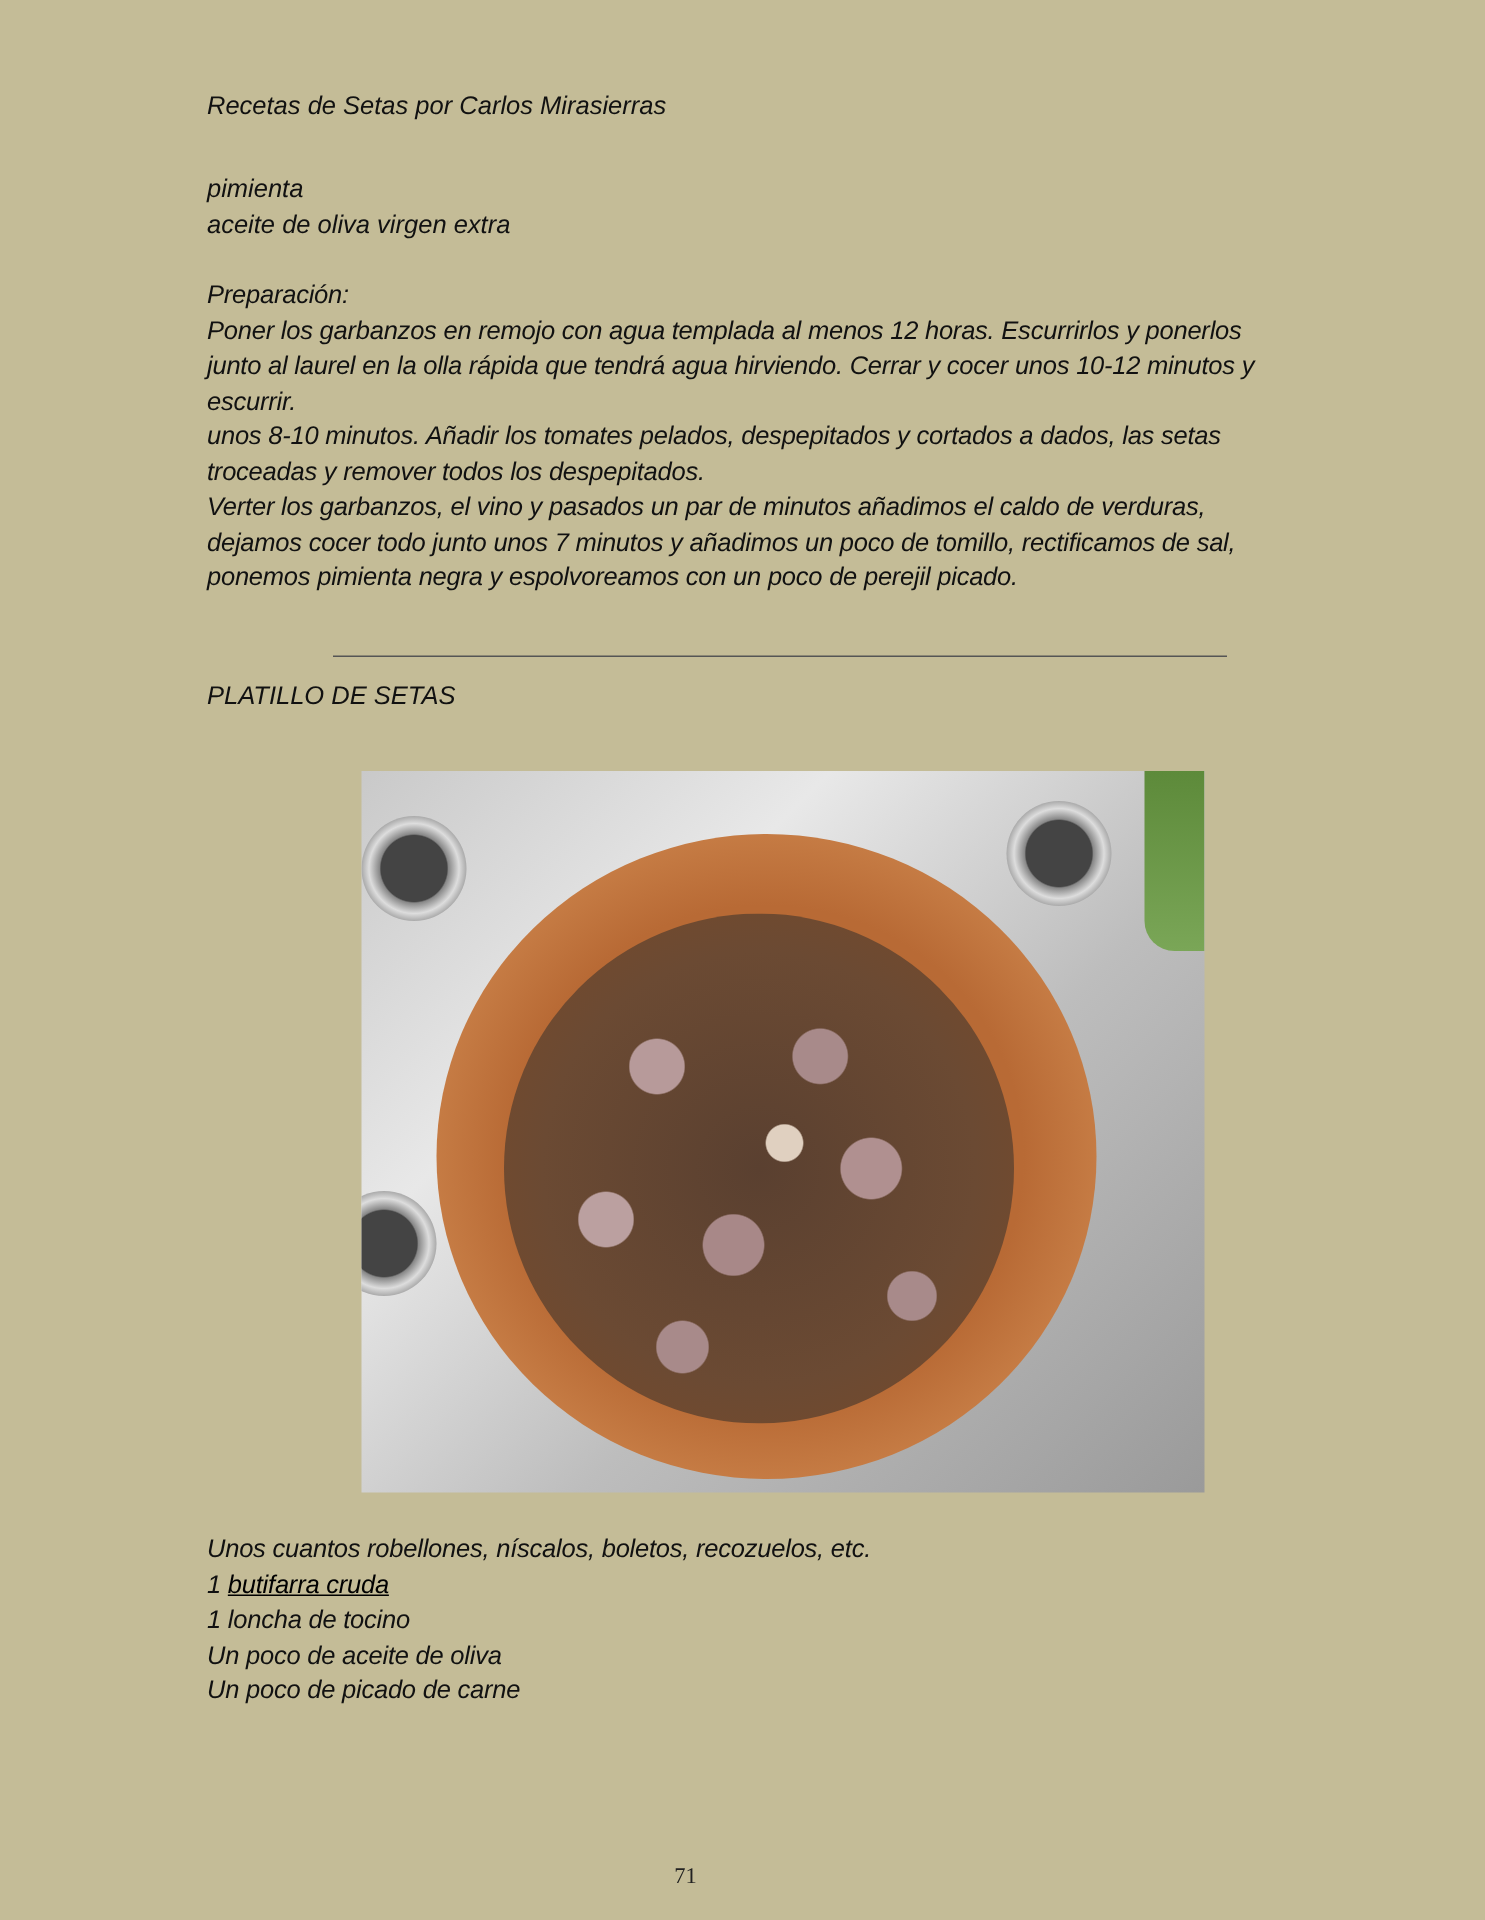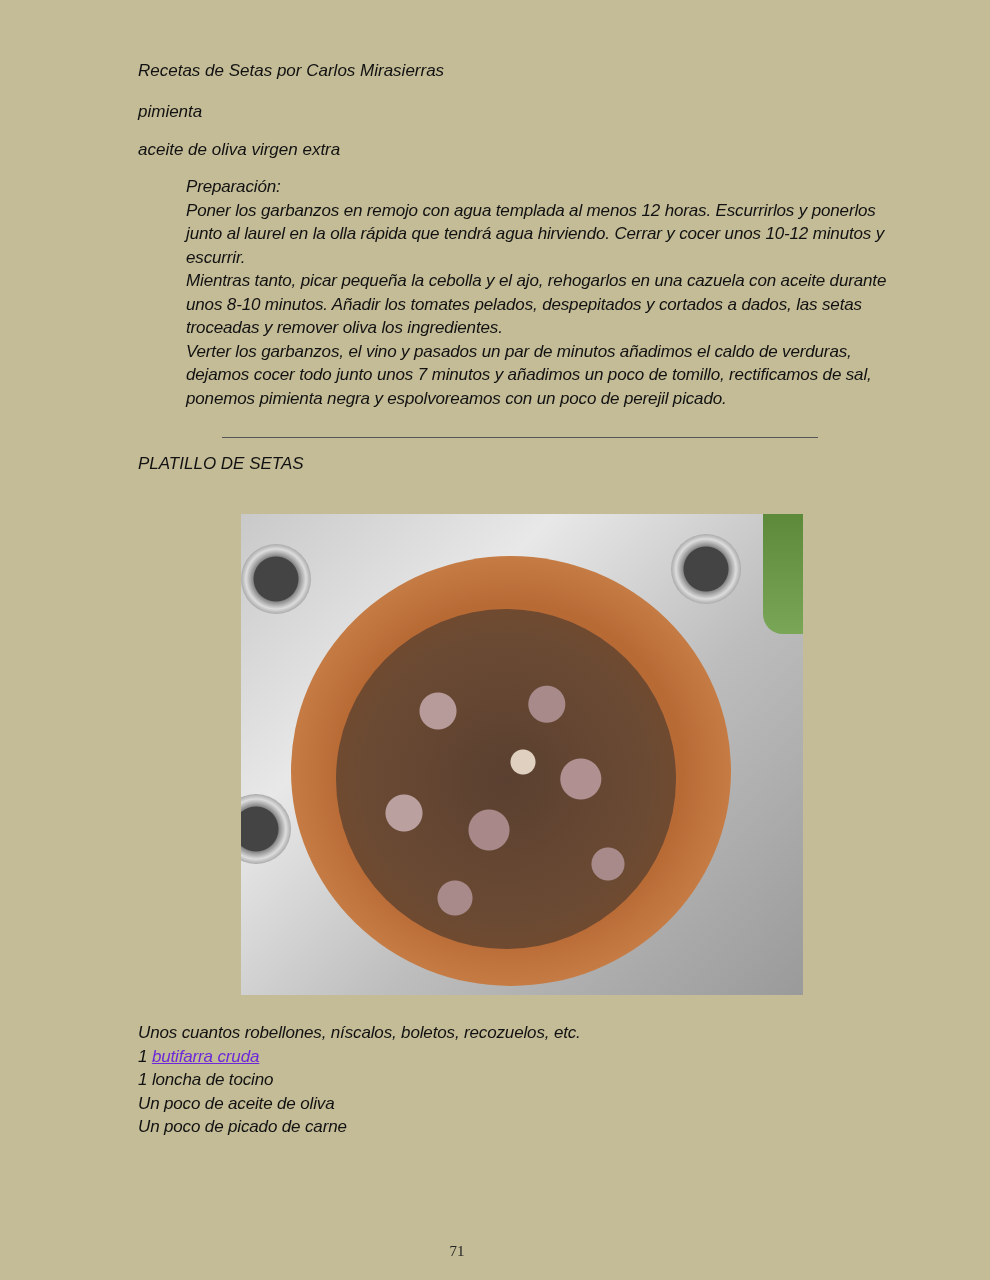--- a/index.html
+++ b/index.html
@@ -70,46 +70,45 @@
       position: absolute;
       width: 70px; height: 70px; border-radius: 50%;
       background: radial-gradient(circle, #444 0 22px, #888 23px, #ddd 30px, #aaa 35px);
     }
     .greens {
       position: absolute; right: 0; top: 0;
       width: 40px; height: 120px;
       background: linear-gradient(180deg, #5d8a3a, #7aa657);
       border-radius: 0 0 0 20px;
     }
-    .link { color: #6d28d9; text-decoration: underline; }
+    .link { color: #000000; text-decoration: underline; }
     .page-num {
       position: absolute;
       top: 1243px; left: 0; width: 914px;
       text-align: center;
       font-family: "Liberation Serif", serif;
       font-size: 15px;
       color: #222;
     }
   </style>
 </head>
 <body>
 
 <div class="line header-title">Recetas de Setas por Carlos Mirasierras</div>
 
-<div class="line" style="top:100px;"> pimienta</div>
+<div class="line" style="top:114px;"> pimienta</div>
 <div class="line" style="top:138px;"> aceite de oliva virgen extra</div>
 
-<div class="para" style="top:175px;margin-left:48px;">
+<div class="para" style="top:185px;">
   <p>Preparación:</p>
   <p>Poner los garbanzos en remojo con agua templada al menos 12 horas. Escurrirlos y ponerlos</p>
   <p>junto al laurel en la olla rápida que tendrá agua hirviendo. Cerrar y cocer unos 10-12 minutos y</p>
   <p>escurrir.</p>
-  <p>Mientras tanto,  picar pequeña la cebolla y el ajo, rehogarlos en una cazuela con aceite durante</p>
   <p>unos 8-10 minutos. Añadir los tomates pelados, despepitados y cortados a dados, las setas</p>
-  <p>troceadas y remover oliva los ingredientes.</p>
+  <p>troceadas y remover todos los despepitados.</p>
   <p>Verter los garbanzos, el vino y pasados un par de minutos añadimos el caldo de verduras,</p>
   <p>dejamos cocer todo junto unos 7 minutos y añadimos un poco de tomillo, rectificamos de sal,</p>
   <p>ponemos pimienta negra y espolvoreamos con un poco de perejil picado.</p>
 </div>
 
 <div class="divider"></div>
 
 <div class="line" style="top:452px;">PLATILLO DE SETAS</div>
 
 <div class="photo" title="Cazuela de barro con setas, butifarra y tocino sobre una cocina de gas">

